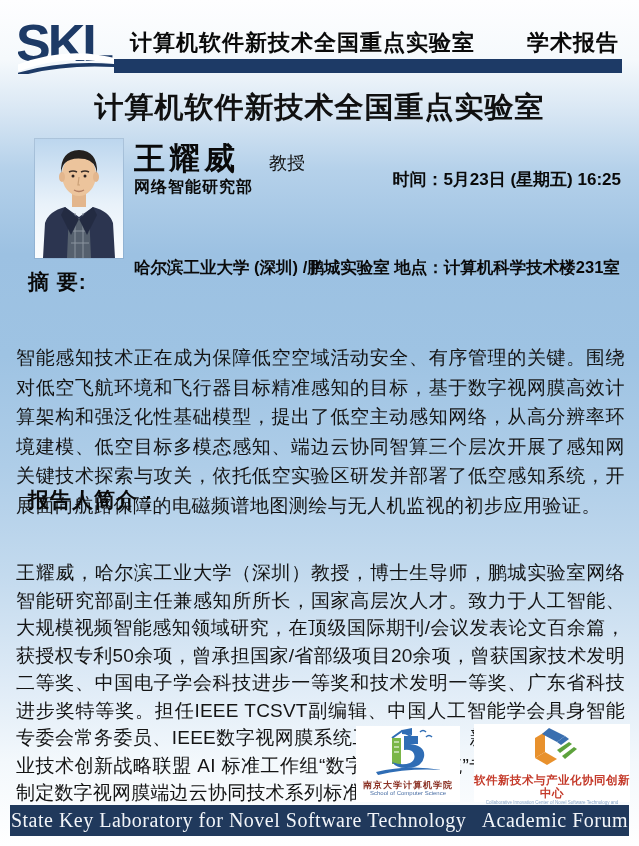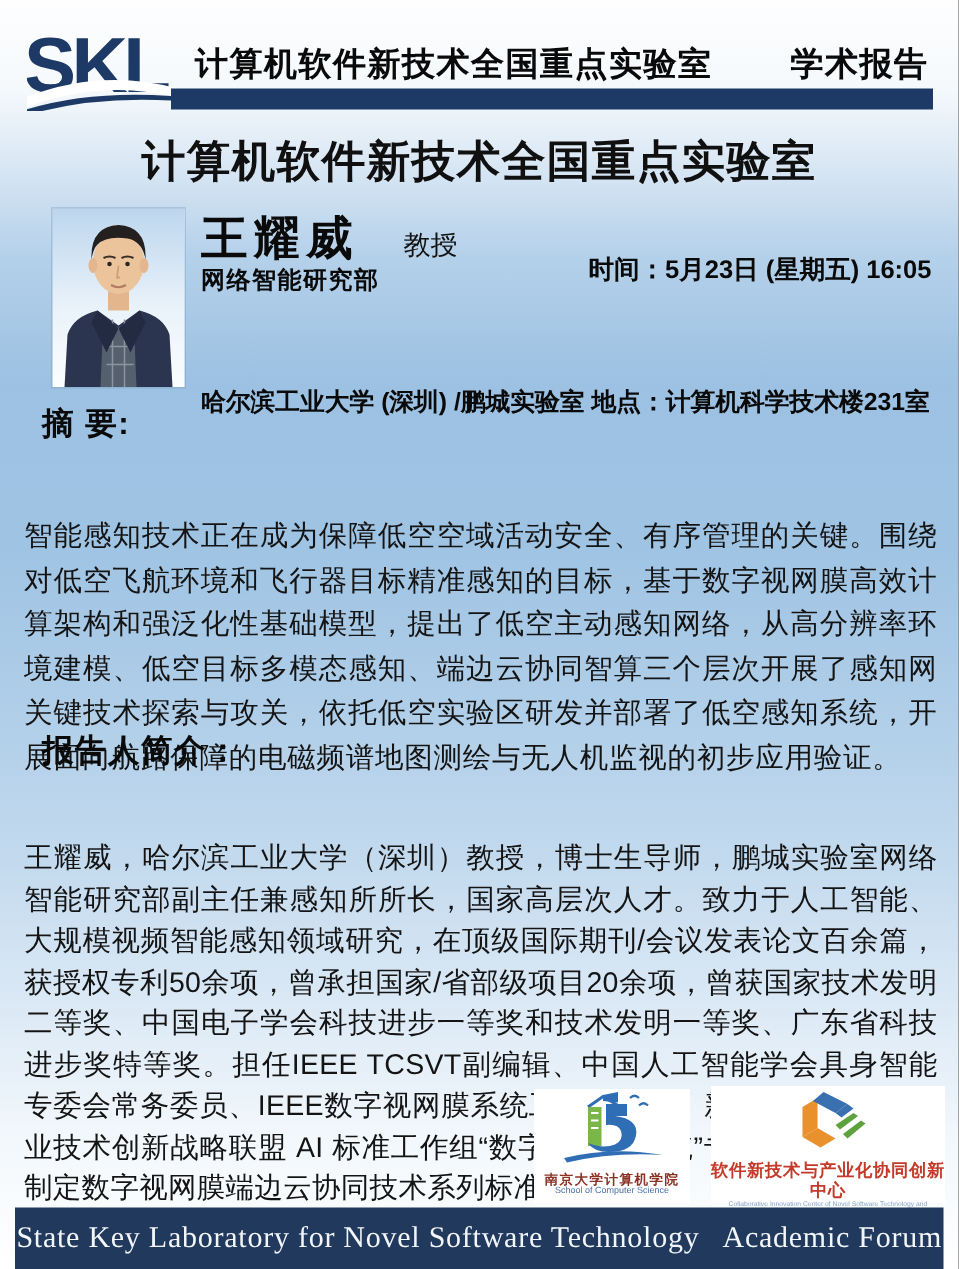--- a/index.html
+++ b/index.html
@@ -99,21 +99,21 @@
   .cic-block { left: 474px; top: 724px; width: 156px; height: 78px; padding-top: 2px; }
   .logo-caption-zh { display: block; font-weight: 700; line-height: 1.15; }
   .nju-caption-zh { font-size: 9px; color: #8c3326; letter-spacing: 1px; }
   .cic-caption-zh { font-size: 11.5px; color: #c43a2a; letter-spacing: 0.5px; }
   .logo-caption-en { display: block; line-height: 1.1; transform-origin: center top; }
   .nju-caption-en { font-size: 6px; color: #4a6fa5; }
   .cic-caption-en { font-size: 5px; color: #8aa6c8; transform: scale(0.9); }
 
   
   .footer-banner {
-    position: absolute; left: 10px; top: 805px; width: 619px; height: 41px;
+    position: absolute; left: 10px; top: 805px; width: 619px; height: 31px;
     background: #20395c;
     display: flex; align-items: center; justify-content: center;
   }
   .footer-text {
     font-family: "Liberation Serif", serif;
     font-size: 20px; color: #f2f5f9; white-space: pre; letter-spacing: 0.5px;
   }
 </style>
 </head>
 <body>
@@ -158,21 +158,21 @@
       <path d="M 44 38 l -1 8 l 2 0" stroke="#caa077" stroke-width="1.2" fill="none"></path>
       <path d="M 39 51 q 5 3 10 0" stroke="#b07d62" stroke-width="1.4" fill="none"></path>
     </svg>
   </div>
 
   <div class="name-row">
     <span class="speaker-name">王耀威</span>
     <span class="speaker-title">教授</span>
   </div>
   <div class="speaker-department">网络智能研究部</div>
-  <div class="seminar-time">时间：5月23日 (星期五) 16:05</div>
+  <div class="seminar-time">时间：5月23日 (星期五) 16:25</div>
   <div class="speaker-affiliation">哈尔滨工业大学 (深圳) /鹏城实验室  地点：计算机科学技术楼231室</div>
 
   <div class="section-heading abstract-heading">摘 要:</div>
   <div class="body-text abstract-body">智能感知技术正在成为保障低空空域活动安全、有序管理的关键。围绕对低空飞航环境和飞行器目标精准感知的目标，基于数字视网膜高效计算架构和强泛化性基础模型，提出了低空主动感知网络，从高分辨率环境建模、低空目标多模态感知、端边云协同智算三个层次开展了感知网关键技术探索与攻关，依托低空实验区研发并部署了低空感知系统，开展面向航路保障的电磁频谱地图测绘与无人机监视的初步应用验证。</div>
 
   <div class="section-heading bio-heading">报告人简介：</div>
   <div class="body-text bio-body">王耀威，哈尔滨工业大学（深圳）教授，博士生导师，鹏城实验室网络智能研究部副主任兼感知所所长，国家高层次人才。致力于人工智能、大规模视频智能感知领域研究，在顶级国际期刊/会议发表论文百余篇，获授权专利50余项，曾承担国家/省部级项目20余项，曾获国家技术发明二等奖、中国电子学会科技进步一等奖和技术发明一等奖、广东省科技进步奖特等奖。担任IEEE TCSVT副编辑、中国人工智能学会具身智能专委会常务委员、IEEE数字视网膜系统工作组主席、新一代人工智能产业技术创新战略联盟 AI 标准工作组“数字视网膜系统”专题组组长，牵头制定数字视网膜端边云协同技术系列标准。</div>
 
   <div class="logo-block cic-block">
     <svg width="62" height="44" viewBox="0 0 62 44" aria-hidden="true">

